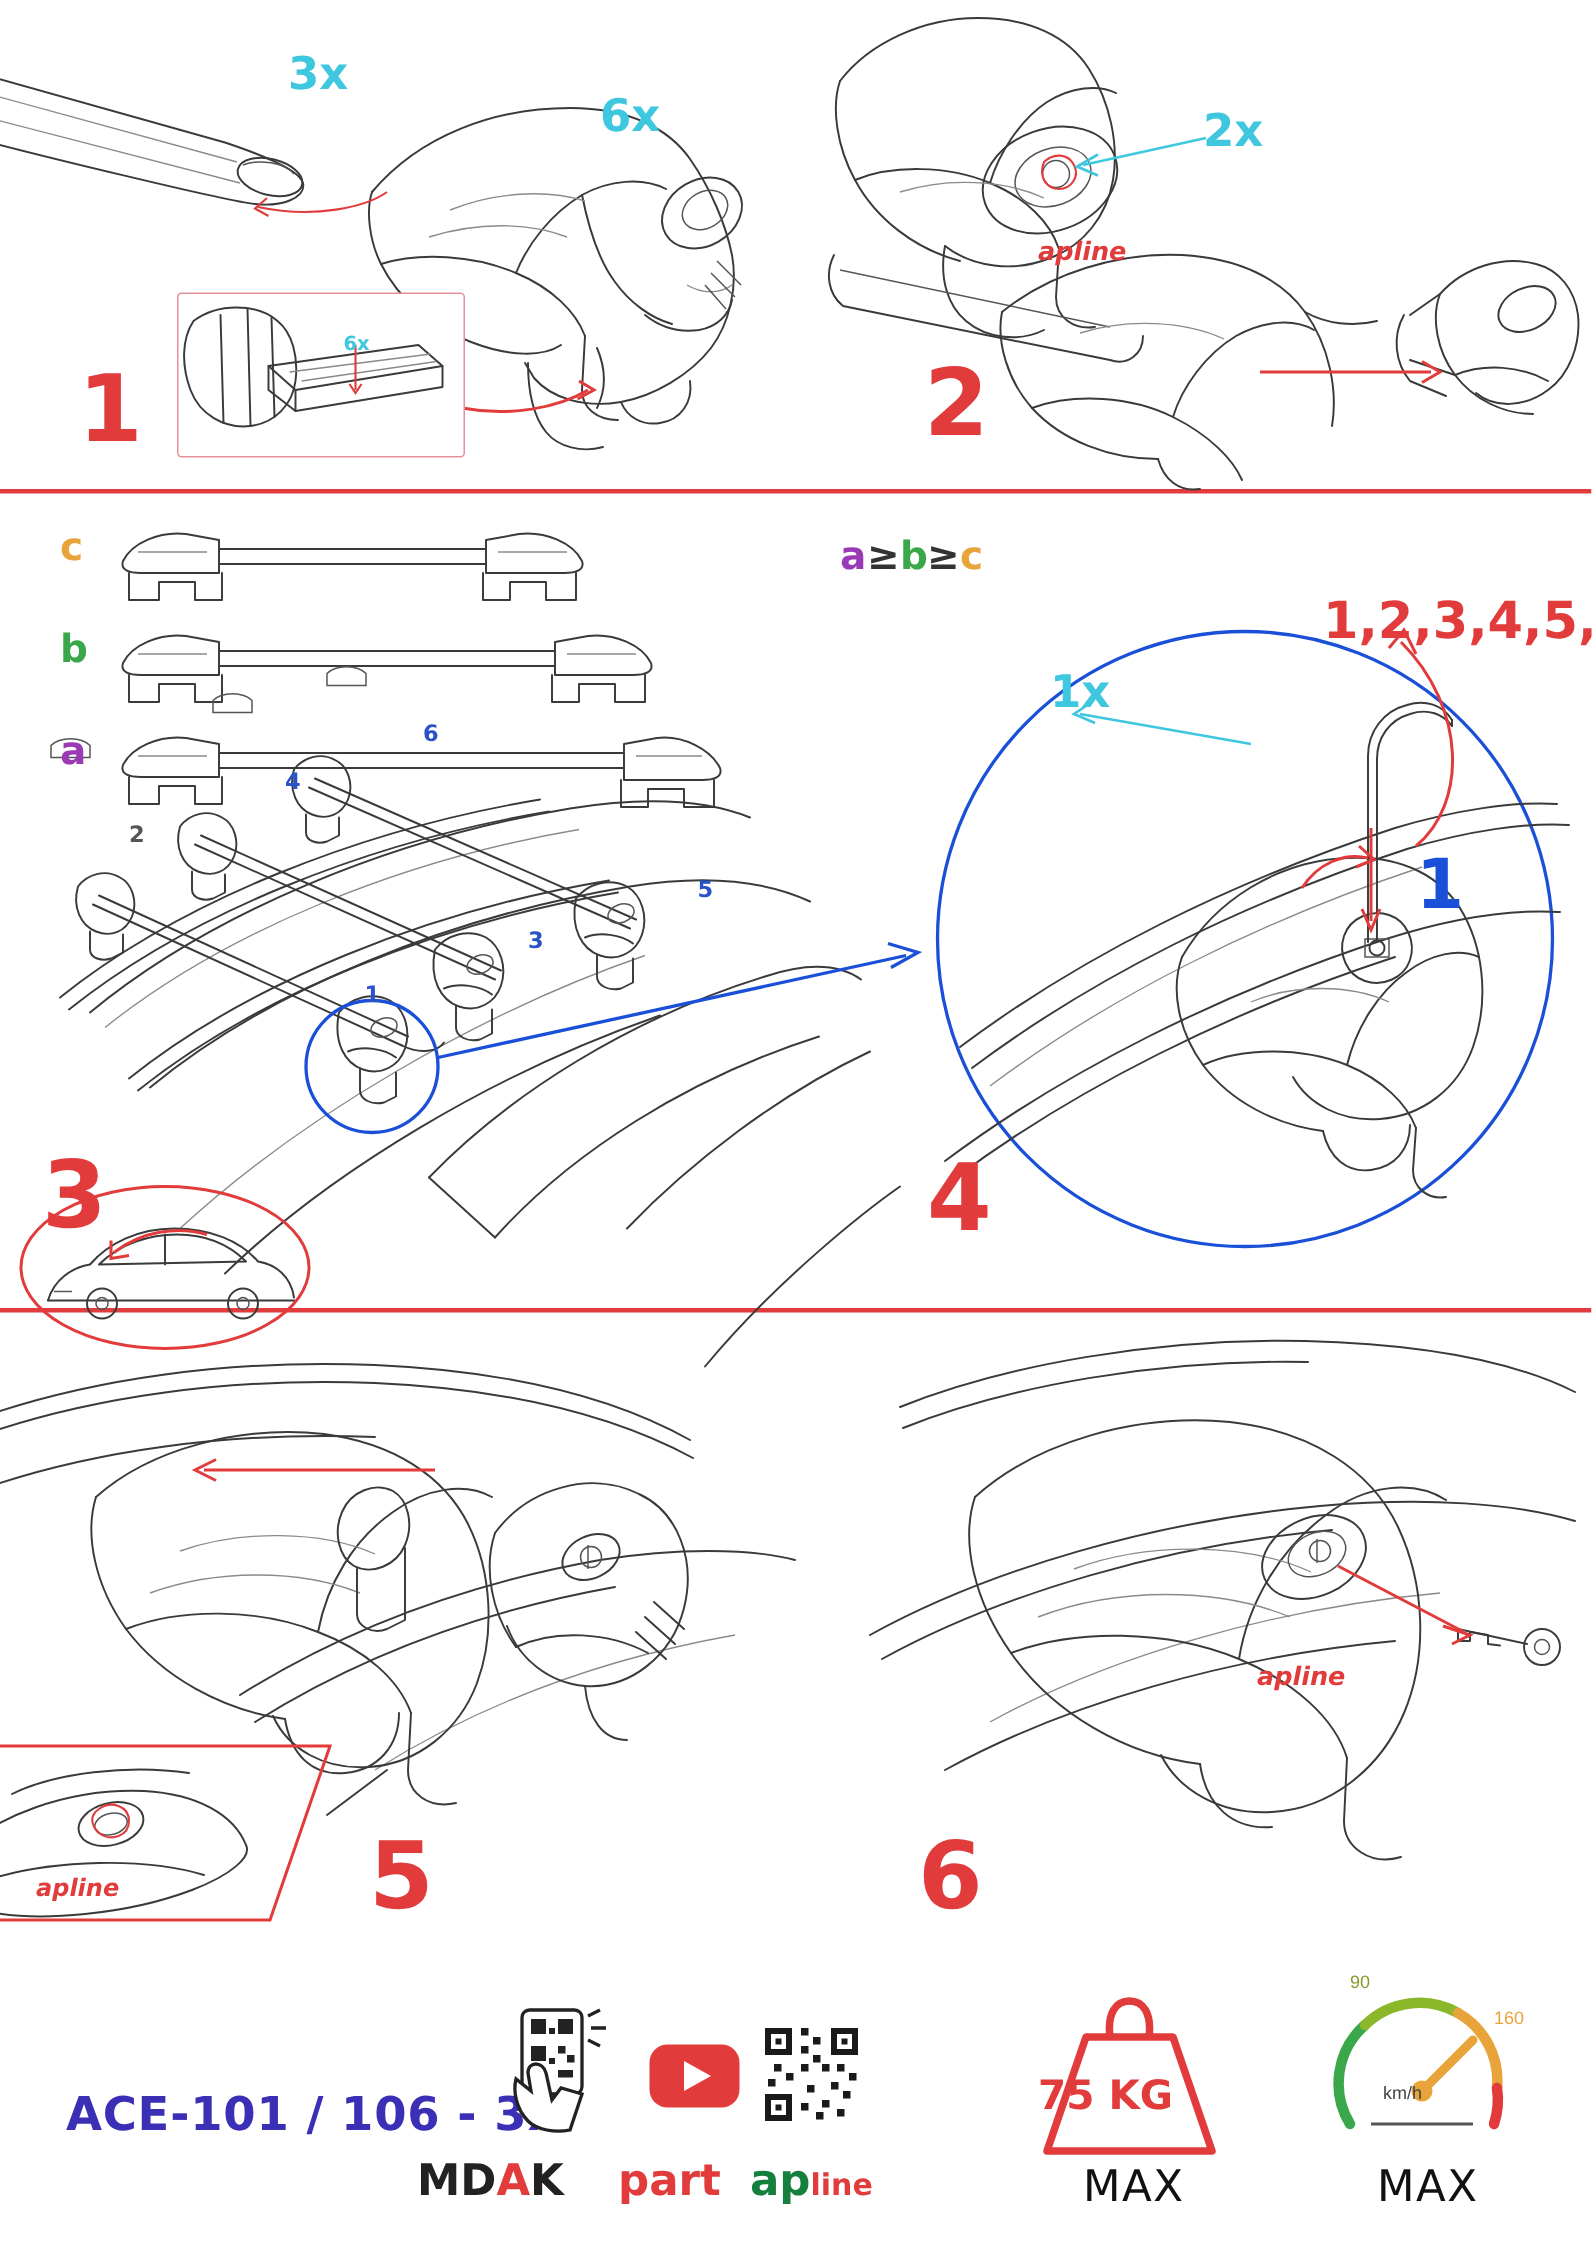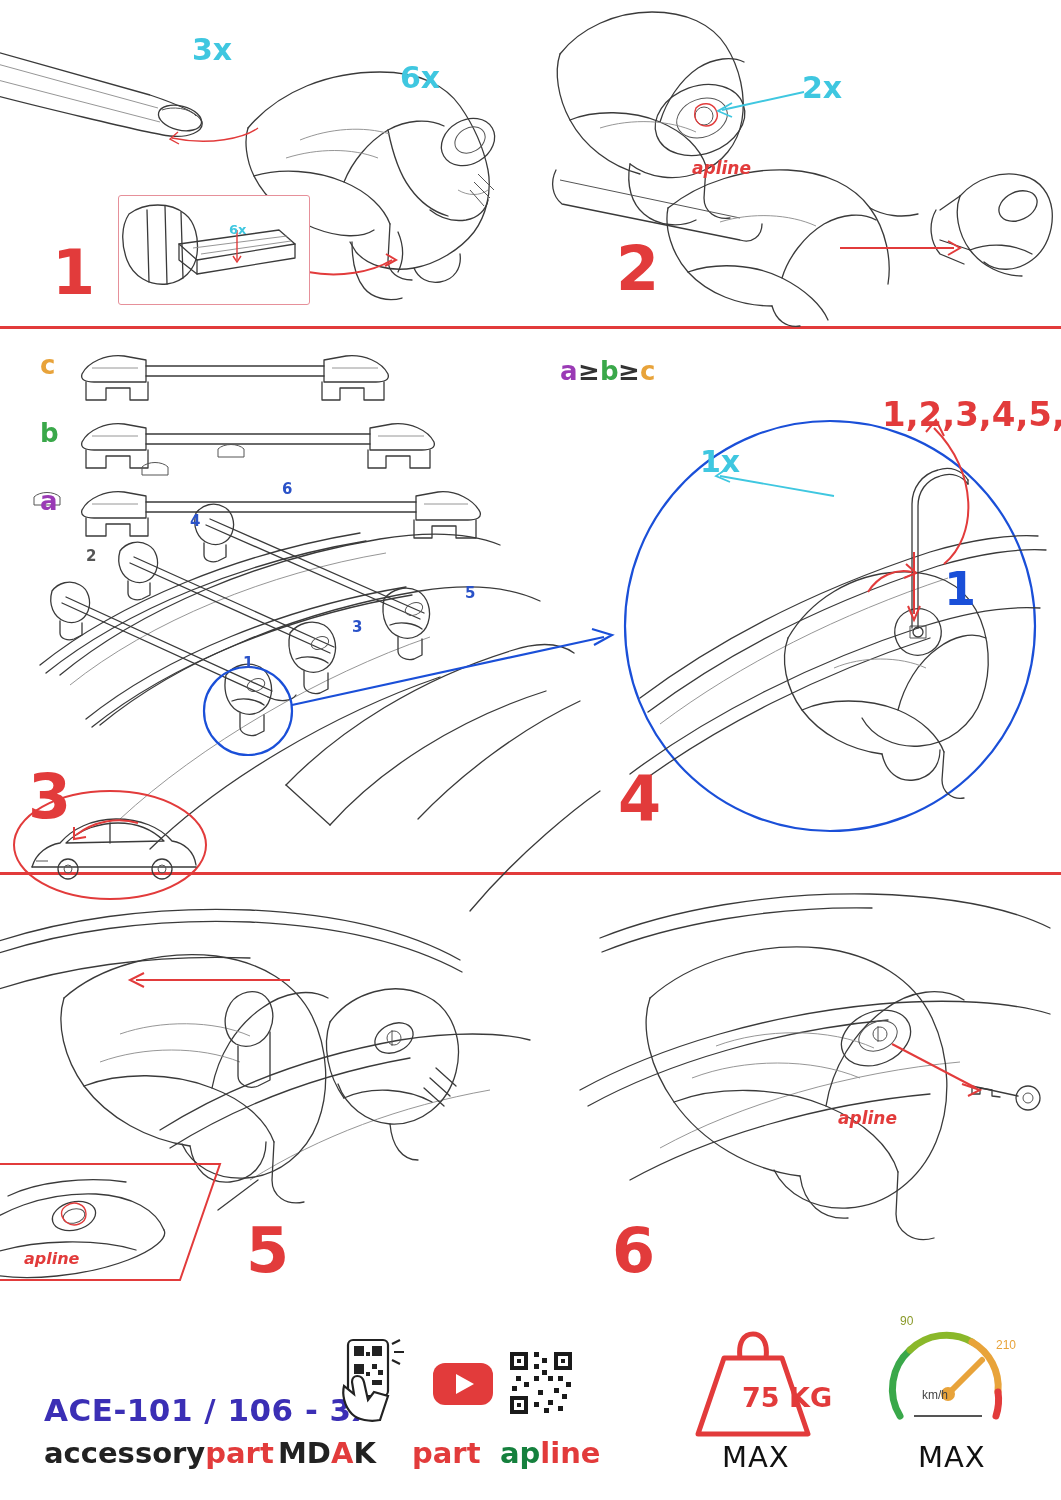--- a/index.html
+++ b/index.html
@@ -399,32 +399,29 @@
       <path class="red" d="M422,204 L440,210 L428,216" fill="#e23b3b"></path>
     </svg>
     <span class="stepnum" style="left:72px;top:340px">6</span>
     <span style="position:absolute;left:298px;top:228px;color:#e23b3b;font-size:17px;font-style:italic;font-weight:700;font-family:'DejaVu Sans',sans-serif">apline</span>
   </div>
 
   <div class="panel" style="left:0;top:1300px;width:1061px;height:200px">
 
     <span class="footer-title" style="left:44px;top:92px">ACE-101 / 106 - 3X</span>
 
-    <div style="position:absolute;left:44px;top:136px">
-      <span style="font-family:'DejaVu Sans',sans-serif;font-weight:700;font-size:29px;color:#222">accessory</span><span style="font-family:'DejaVu Sans',sans-serif;font-weight:700;font-size:29px;color:#e23b3b">part</span>
-    </div>
 
     <div style="position:absolute;left:278px;top:136px">
       <span style="font-family:'DejaVu Sans',sans-serif;font-weight:700;font-size:29px;color:#222">MD</span><span style="font-family:'DejaVu Sans',sans-serif;font-weight:700;font-size:29px;color:#e23b3b">A</span><span style="font-family:'DejaVu Sans',sans-serif;font-weight:700;font-size:29px;color:#222">K</span>
     </div>
 
     <span class="brand" style="left:412px;top:136px;color:#e23b3b">part</span>
 
     <div style="position:absolute;left:500px;top:136px">
-      <span style="font-family:'DejaVu Sans',sans-serif;font-weight:700;font-size:29px;color:#15803d">ap</span><span style="font-family:'DejaVu Sans',sans-serif;font-weight:700;font-size:29px;color:#e23b3b">line</span>
+      <span style="font-family:'DejaVu Sans',sans-serif;font-weight:700;font-size:29px;color:#15803d">ap</span><span style="font-family:'DejaVu Sans',sans-serif;font-weight:700;font-size:20px;color:#e23b3b">line</span>
     </div>
 
     <div style="position:absolute;left:340px;top:38px">
       <svg width="70" height="86" viewBox="0 0 70 86">
         <rect x="8" y="2" width="40" height="56" rx="5" fill="#fff" stroke="#222" stroke-width="2.2"></rect>
         <g fill="#222">
           <rect x="14" y="8" width="10" height="10"></rect>
             <rect x="32" y="8" width="10" height="10"></rect>
           <rect x="14" y="26" width="10" height="10"></rect>
             <rect x="32" y="26" width="5" height="5"></rect>
@@ -484,33 +481,33 @@
         </g>
       </svg>
     </div>
 
     <div style="position:absolute;left:690px;top:28px">
       <svg width="126" height="114" viewBox="0 0 126 114">
         <path d="M34,30 L92,30 L118,106 L8,106 Z" fill="none" stroke="#e23b3b" stroke-width="5" stroke-linejoin="round"></path>
         <path d="M50,30 C48,14 54,6 63,6 C72,6 78,14 76,30" fill="none" stroke="#e23b3b" stroke-width="5"></path>
       </svg>
     </div>
-    <span class="kg" style="left:742px;top:82px">75 KG</span>
+    <span class="kg" style="left:692px;top:82px">75 KG</span>
     <span class="maxtxt" style="left:722px;top:140px">MAX</span>
 
     <div style="position:absolute;left:886px;top:20px">
       <svg width="130" height="118" viewBox="0 0 130 118">
         <path d="M14,96 A52,52 0 0 1 24,30" fill="none" stroke="#3aa84a" stroke-width="7" stroke-linecap="round"></path>
         <path d="M24,30 A52,52 0 0 1 86,22" fill="none" stroke="#8ab82a" stroke-width="7" stroke-linecap="round"></path>
         <path d="M86,22 A52,52 0 0 1 112,72" fill="none" stroke="#e8a33a" stroke-width="7" stroke-linecap="round"></path>
         <path d="M112,72 A52,52 0 0 1 110,96" fill="none" stroke="#e23b3b" stroke-width="7" stroke-linecap="round"></path>
         <path d="M62,74 L96,40" stroke="#e8a33a" stroke-width="6" stroke-linecap="round" fill="none"></path>
         <circle cx="62" cy="74" r="7" fill="#e8a33a"></circle>
         <path d="M28,96 L96,96" stroke="#555" stroke-width="2" fill="none"></path>
       </svg>
     </div>
     <span class="gsmall" style="left:900px;top:14px">90</span>
-    <span class="gsmall" style="left:996px;top:38px;color:#e8a33a">210</span>
+    <span class="gsmall" style="left:996px;top:38px;color:#e8a33a">160</span>
     <span class="kmh" style="left:922px;top:88px">km/h</span>
     <span class="maxtxt" style="left:918px;top:140px">MAX</span>
   </div>
 
 </div>
 
 </body></html>

